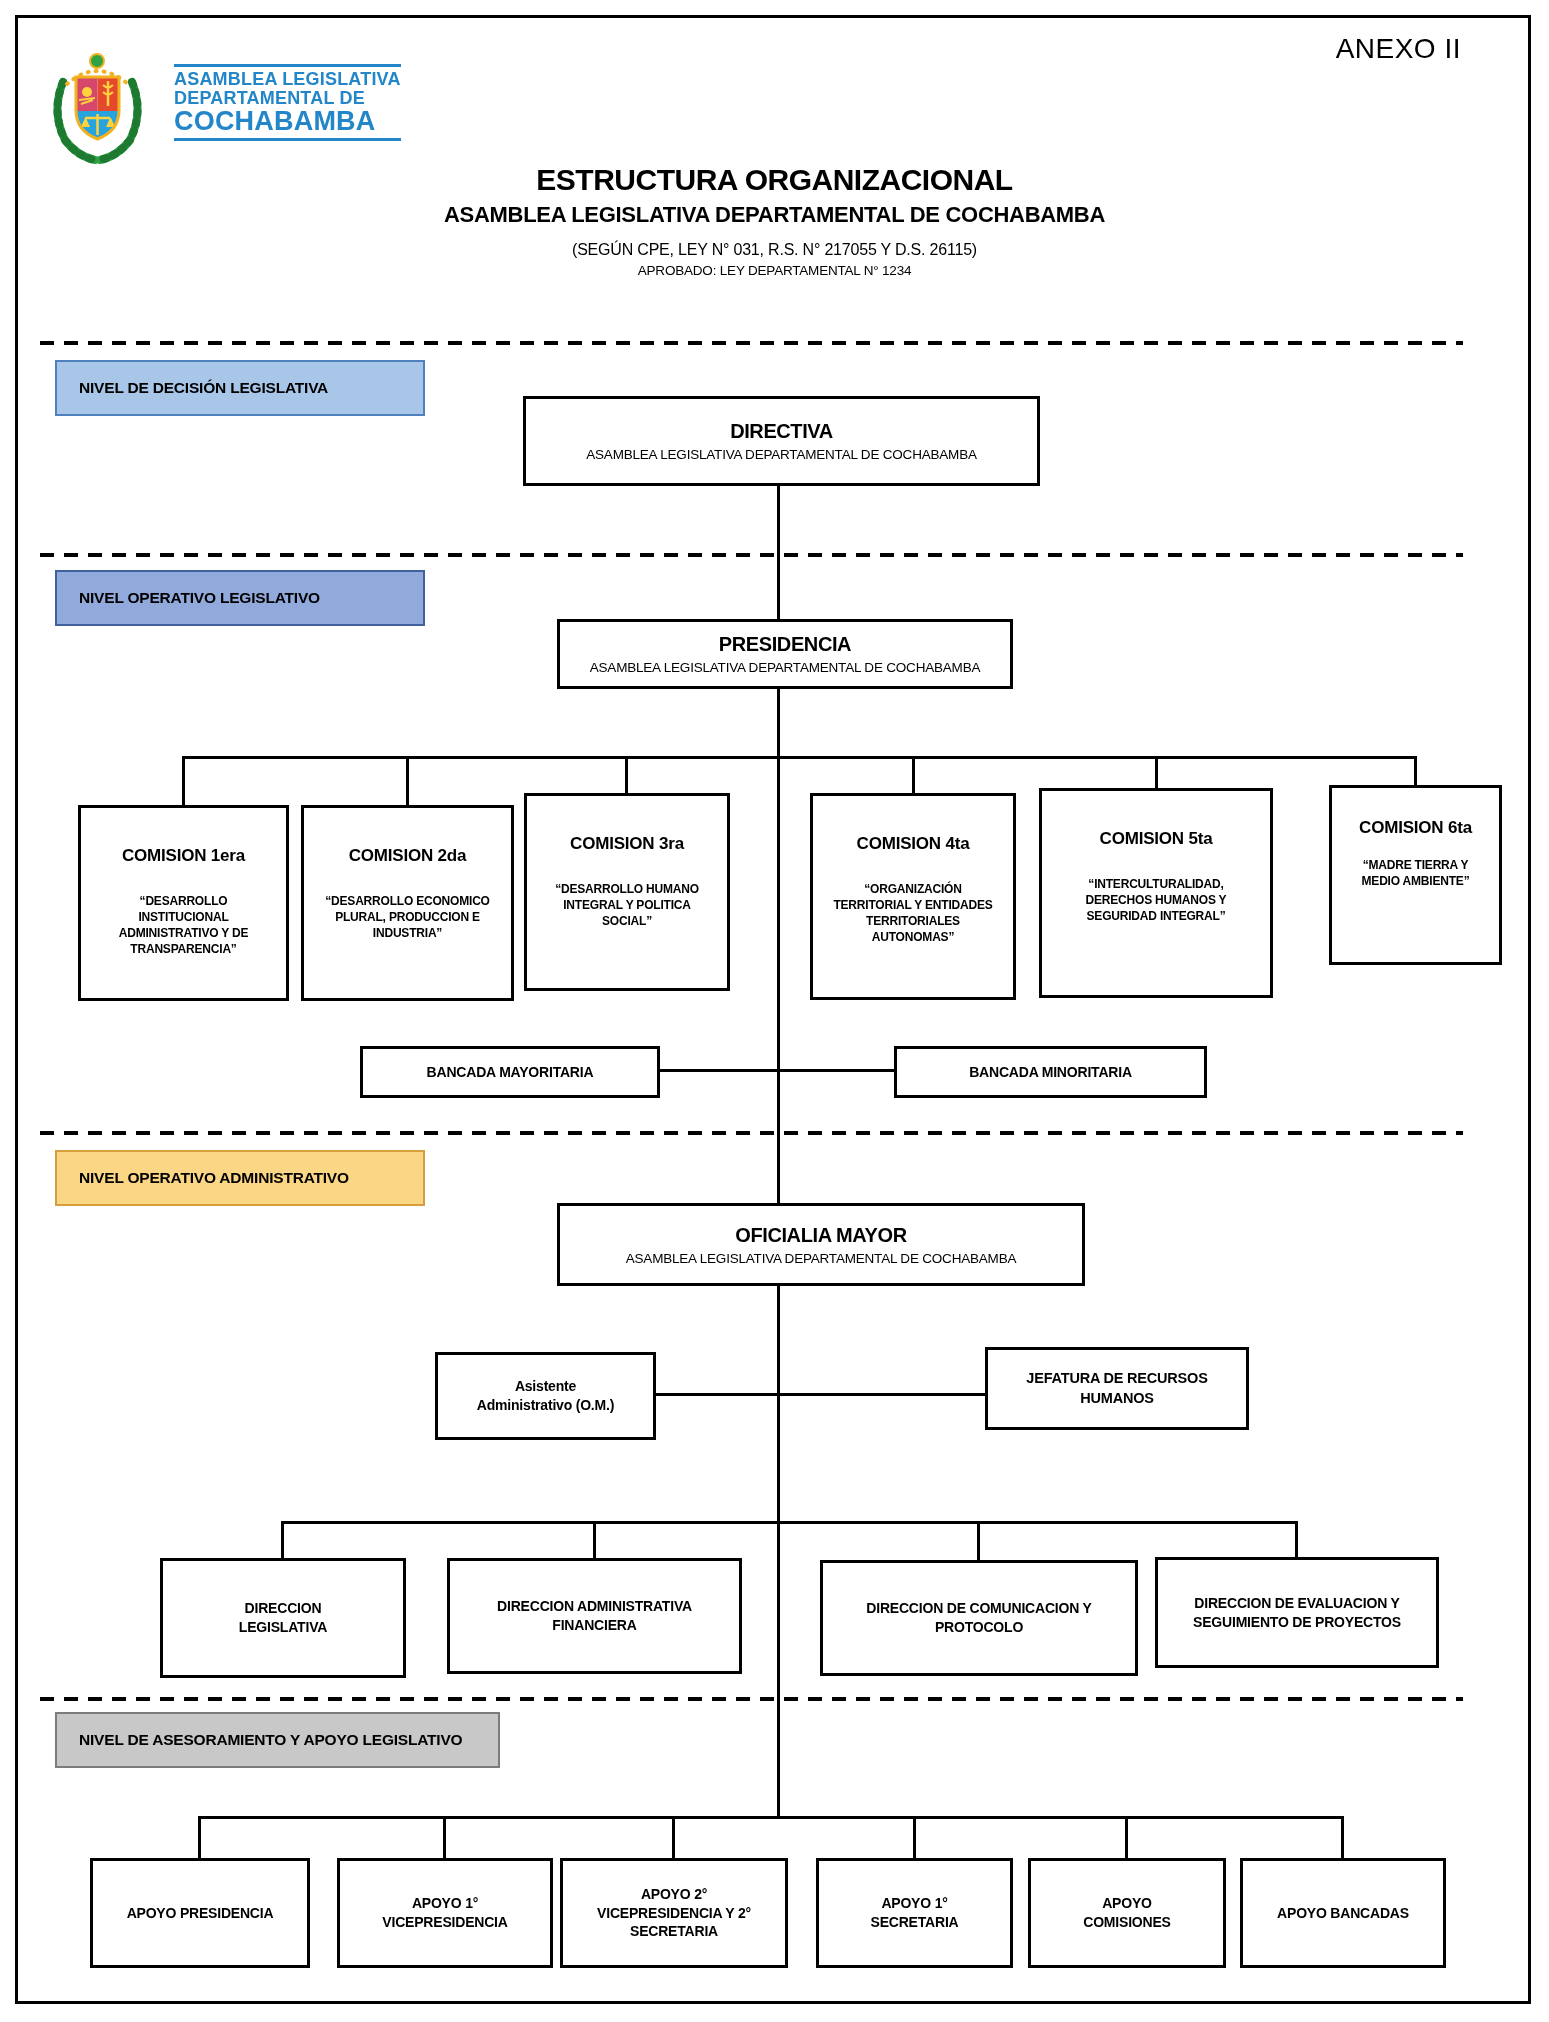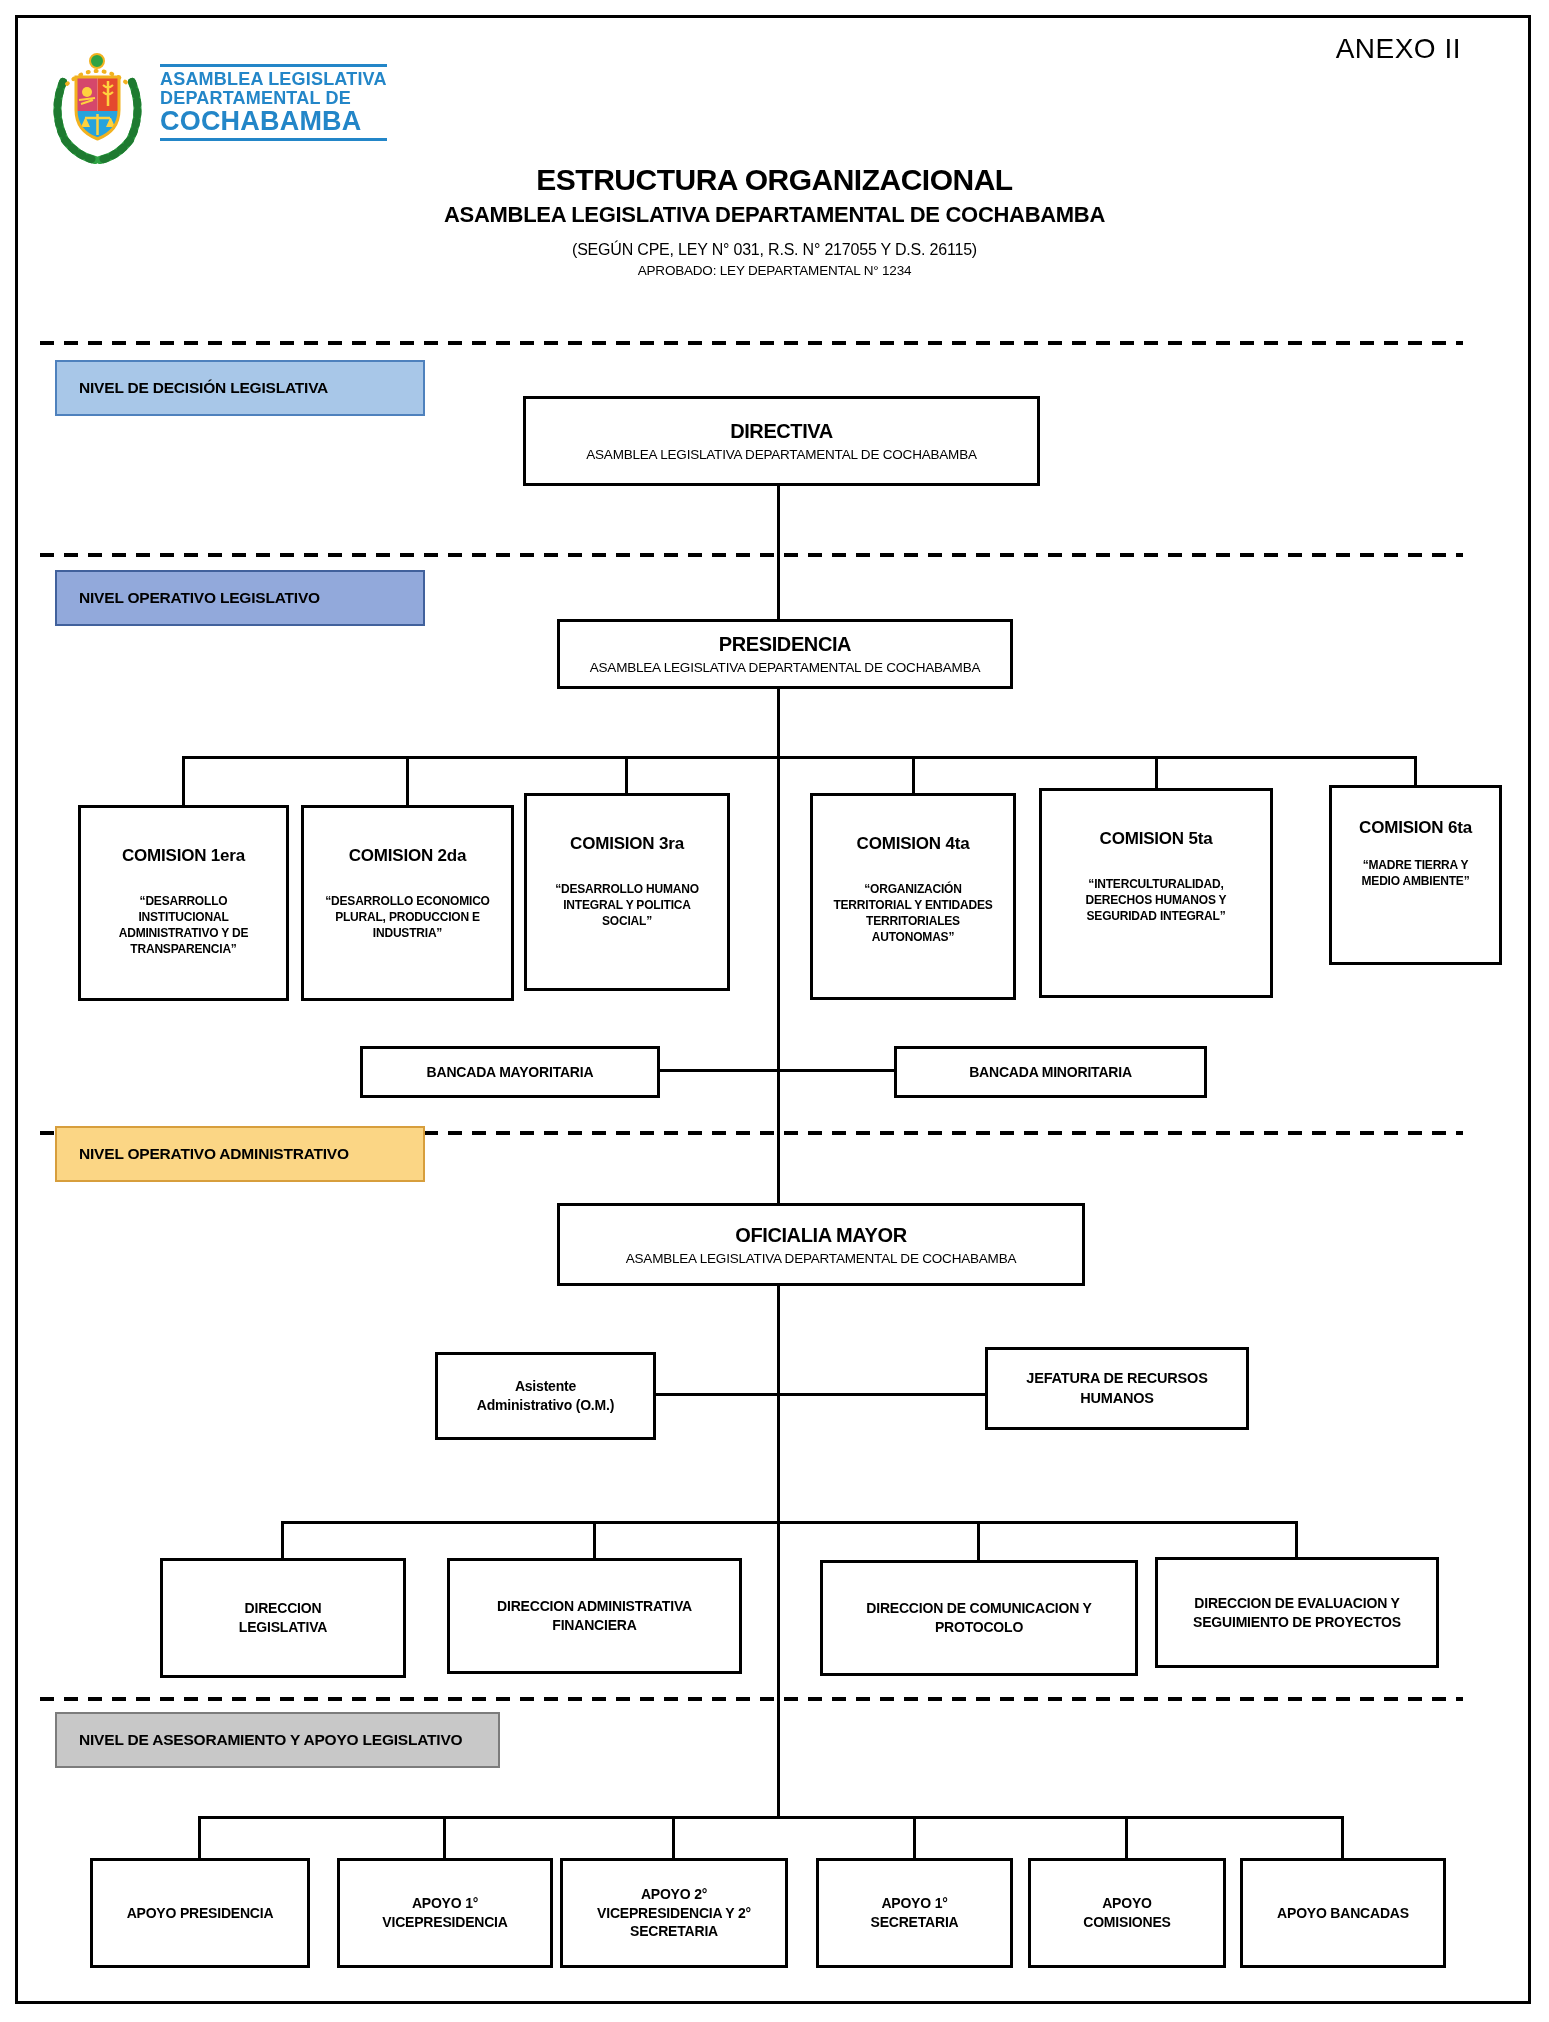--- a/index.html
+++ b/index.html
@@ -2,21 +2,21 @@
 <html><head>
 <meta charset="utf-8">
 <style>
   html,body{margin:0;padding:0;background:#fff;}
   body{font-family:"Liberation Sans","DejaVu Sans",sans-serif;color:#000;}
   #page{position:relative;width:1549px;height:2022px;background:#fff;overflow:hidden;}
   #frame{position:absolute;left:15px;top:15px;width:1516px;height:1989px;border:3px solid #000;box-sizing:border-box;}
 
   
   #logo{position:absolute;left:45px;top:50px;display:flex;align-items:flex-start;}
-  .logo-text{margin-left:10px;margin-top:14px;color:#2386C8;font-weight:bold;line-height:1.04;letter-spacing:.2px;}
+  .logo-text{margin-left:24px;margin-top:14px;color:#2386C8;font-weight:bold;line-height:1.04;letter-spacing:.2px;}
   .logo-text .lt1{font-size:18px;border-top:3px solid #2386C8;padding-top:3px;}
   .logo-text .lt2{font-size:18px;}
   .logo-text .lt3{font-size:27px;border-bottom:3px solid #2386C8;padding-bottom:2px;}
   #anexo{position:absolute;top:33px;right:88px;font-size:28px;letter-spacing:.5px;}
   #titleblock{position:absolute;left:0;right:0;top:163px;text-align:center;}
   .t1{font-size:30px;font-weight:bold;letter-spacing:-.5px;}
   .t2{font-size:22px;font-weight:bold;letter-spacing:-.3px;margin-top:5px;}
   .t3{font-size:16px;margin-top:13px;letter-spacing:-.2px;}
   .t4{font-size:13.5px;margin-top:4px;letter-spacing:-.2px;}
 
@@ -97,21 +97,21 @@
     <div class="t4">APROBADO: LEY DEPARTAMENTAL N° 1234</div>
   </div>
 
   <div class="dash" style="top:341px"></div>
   <div class="dash" style="top:553px"></div>
   <div class="dash" style="top:1131px"></div>
   <div class="dash" style="top:1697px"></div>
 
   <div class="lvl" style="top: 360px; background: rgb(168, 199, 232); border-color: rgb(78, 129, 189);">NIVEL DE DECISIÓN LEGISLATIVA</div>
   <div class="lvl" style="top: 570px; background: rgb(146, 169, 219); border-color: rgb(65, 97, 156);">NIVEL OPERATIVO LEGISLATIVO</div>
-  <div class="lvl" style="top: 1126px; background: rgb(251, 214, 133); border-color: rgb(215, 158, 60); text-align: right;">NIVEL OPERATIVO ADMINISTRATIVO</div>
+  <div class="lvl" style="top: 1150px; background: rgb(251, 214, 133); border-color: rgb(215, 158, 60); text-align: right;">NIVEL OPERATIVO ADMINISTRATIVO</div>
   <div class="lvl" style="top: 1712px; width: 445px; background: rgb(200, 200, 200); border-color: rgb(124, 124, 124);">NIVEL DE ASESORAMIENTO Y APOYO LEGISLATIVO</div>
 
   <div class="vline" style="left:777px;top:484px;height:136px"></div>
   <div class="vline" style="left:777px;top:688px;height:517px"></div>
   <div class="vline" style="left:777px;top:1284px;height:535px"></div>
 
   <div class="hline" style="left:183px;top:756px;width:1233px"></div>
   <div class="vline" style="left:182px;top:756px;height:49px"></div>
   <div class="vline" style="left:406px;top:756px;height:49px"></div>
   <div class="vline" style="left:625px;top:756px;height:37px"></div>

